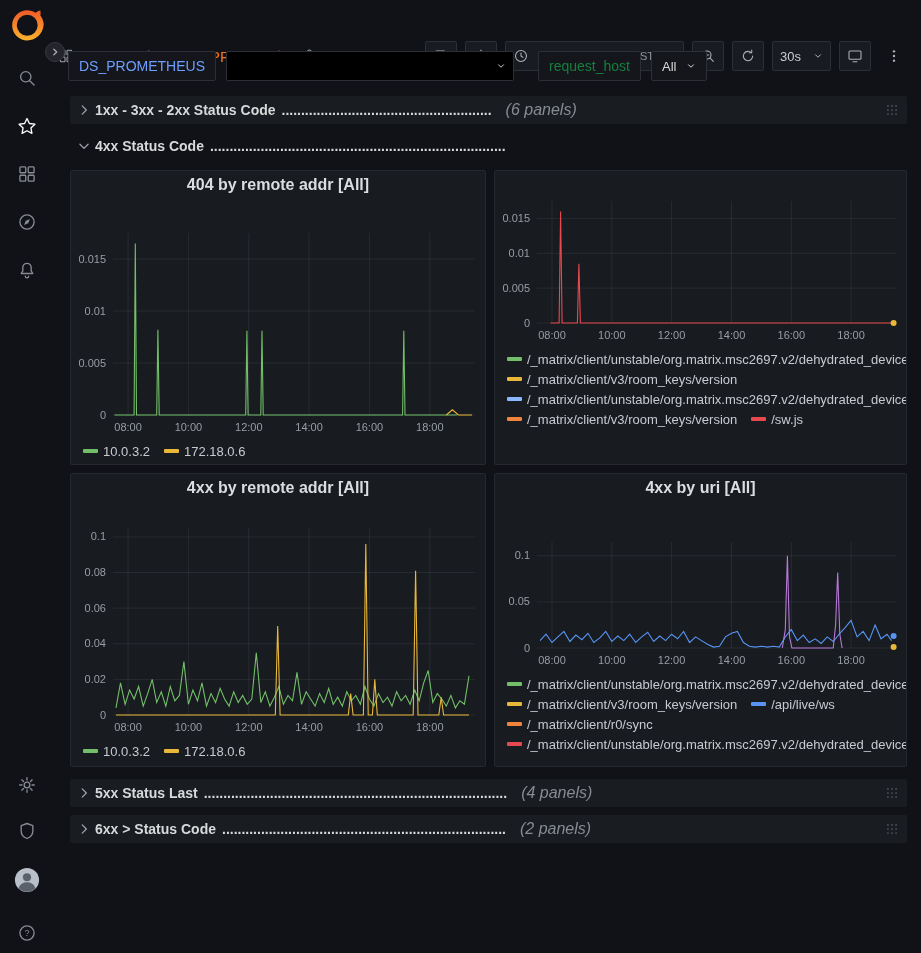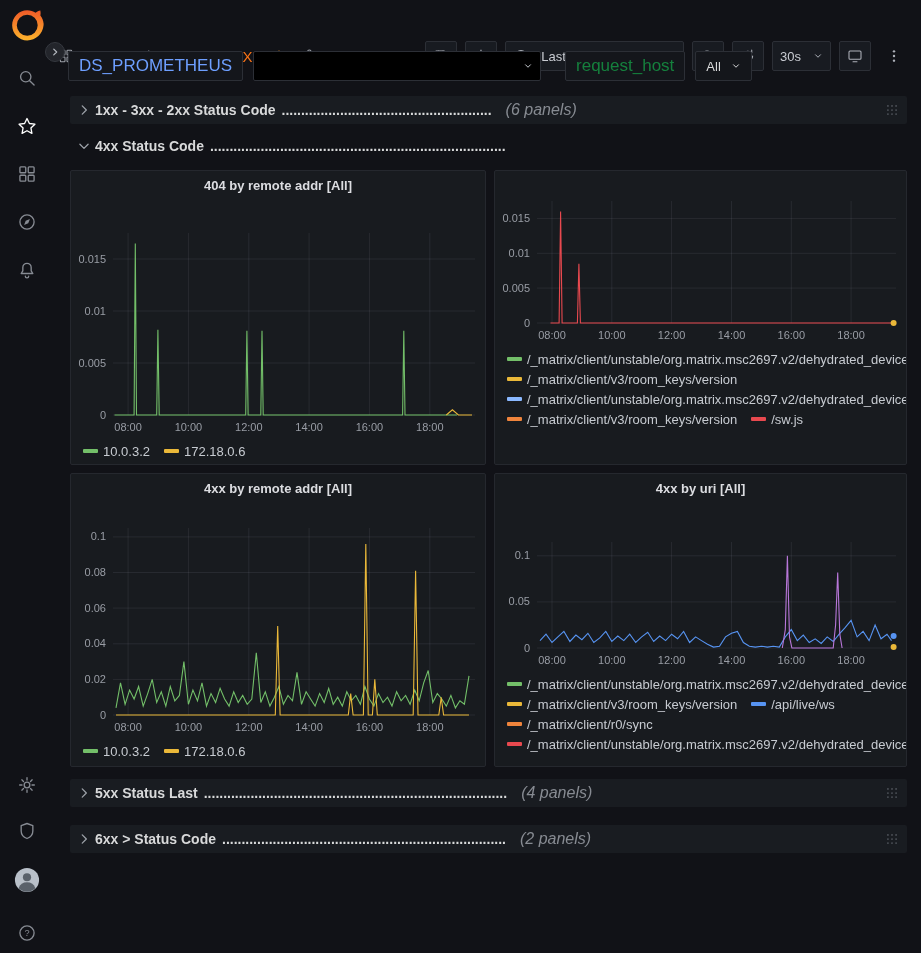--- a/index.html
+++ b/index.html
@@ -33,39 +33,39 @@
   .fav-star{color:#f79520;cursor:pointer;}
   .share{color:#9da1a9;cursor:pointer;margin-left:2px;}
   .actions{margin-left:auto;display:flex;align-items:center;gap:8px;}
   .nav-btn{height:30px;min-width:30px;box-sizing:border-box;padding:0 7px;display:inline-flex;align-items:center;justify-content:center;gap:12px;background:#181b21;border:1px solid #2c2f36;border-radius:2px;color:#adb1b9;font-size:13px;cursor:pointer;font-family:inherit;}
   .nav-btn .lbl{color:#c9ccd2;}
   .nav-btn .tz{color:#8e939b;font-size:11px;}
   .nav-btn.kebab{background:transparent;border:none;padding:0 4px;}
 
   
   .subheader{position:absolute;top:44px;left:54px;right:0;height:44px;display:flex;align-items:center;padding:0 14px;box-sizing:border-box;gap:10px;}
-  .chip{height:30px;box-sizing:border-box;padding:0 10px;display:inline-flex;align-items:center;border:1px solid #2c2f36;border-radius:2px;font-size:17px;background:#14161b;}
+  .chip{height:30px;box-sizing:border-box;padding:0 10px;display:inline-flex;align-items:center;border:1px solid #2c2f36;border-radius:2px;font-size:14px;background:#14161b;}
   .chip.ds{color:#6e9fff;font-weight:500;}
   .chip.rh{color:#15803d;margin-left:14px;}
   .select-black{width:288px;height:30px;box-sizing:border-box;background:#000;border:1px solid #2c2f36;border-radius:2px;display:flex;align-items:center;justify-content:flex-end;padding:0 7px;color:#c7cbd1;cursor:pointer;}
   .select-all{height:30px;box-sizing:border-box;padding:0 10px;border:1px solid #2c2f36;border-radius:2px;display:inline-flex;align-items:center;gap:10px;color:#d8d9da;font-size:13px;background:#14161b;cursor:pointer;}
 
   
   .dash{position:absolute;top:88px;left:54px;right:0;bottom:0;padding:8px 14px 0 16px;box-sizing:border-box;}
   .row{display:flex;align-items:center;height:28px;border-radius:2px;cursor:pointer;}
   .row.collapsed{background:#191c21;}
   .row.expanded{margin-top:8px;}
   .row .chev{color:#9da2a9;margin:0 4px 0 7px;}
   .row-title{font-size:14px;font-weight:700;color:#d8d9da;white-space:nowrap;}
   .row-dots{font-size:14px;font-weight:700;color:#d8d9da;margin-left:6px;white-space:nowrap;overflow:hidden;}
   .row-count{margin-left:14px;font-size:16px;font-style:italic;color:#878b92;white-space:nowrap;}
   .row-drag{margin-left:auto;margin-right:8px;color:#53575e;cursor:grab;}
   .grid{display:grid;grid-template-columns:416px 413px;grid-template-rows:295px 294px;gap:8px;margin-top:10px;margin-bottom:12px;}
   .panel{background:#181b1f;border:1px solid #25282e;border-radius:2px;overflow:hidden;box-sizing:border-box;display:flex;flex-direction:column;}
-  .panel-title{height:28px;flex:none;display:flex;align-items:center;justify-content:center;font-size:13px;font-weight:700;color:#dcdde1;cursor:pointer;}
+  .panel-title{height:28px;flex:none;display:flex;align-items:center;justify-content:center;font-size:16px;font-weight:700;color:#dcdde1;cursor:pointer;}
   .chart{flex:none;}
   .chart svg{display:block;}
   .gl{stroke:rgba(204,204,220,0.09);stroke-width:1;}
   .tk{fill:#999da5;font-size:11px;font-family:"Liberation Sans","DejaVu Sans",sans-serif;}
   .legend{display:flex;flex-wrap:wrap;column-gap:14px;padding:2px 8px 0 12px;font-size:13px;color:#c7cbd1;}
   .legend-item{display:inline-flex;align-items:center;gap:5px;height:20px;white-space:nowrap;cursor:pointer;}
   .legend-swatch{width:15px;height:4px;border-radius:1px;display:inline-block;}
 </style>
 </head>
 <body>
@@ -551,21 +551,21 @@
               <circle cx="12" cy="12" r="1.5"></circle>
               <circle cx="19" cy="12" r="1.5"></circle>
               <circle cx="5" cy="19" r="1.5"></circle>
               <circle cx="12" cy="19" r="1.5"></circle>
               <circle cx="19" cy="19" r="1.5"></circle>
             </g>
           </svg>
         </span>
     </div>
 
-    <div class="row collapsed" style="margin-top:18px">
+    <div class="row collapsed" style="margin-top:8px">
       <span class="chev">
           <svg class="ic ic14" viewBox="0 0 24 24" style="stroke-width:2.2">
             <polyline points="9,5 16,12 9,19"></polyline>
           </svg>
         </span>
       <span class="row-title">6xx &gt; Status Code</span>
       <span class="row-dots">.........................................................................</span>
       <span class="row-count">(2 panels)</span>
       <span class="row-drag">
           <svg class="ic ic14" viewBox="0 0 24 24">

